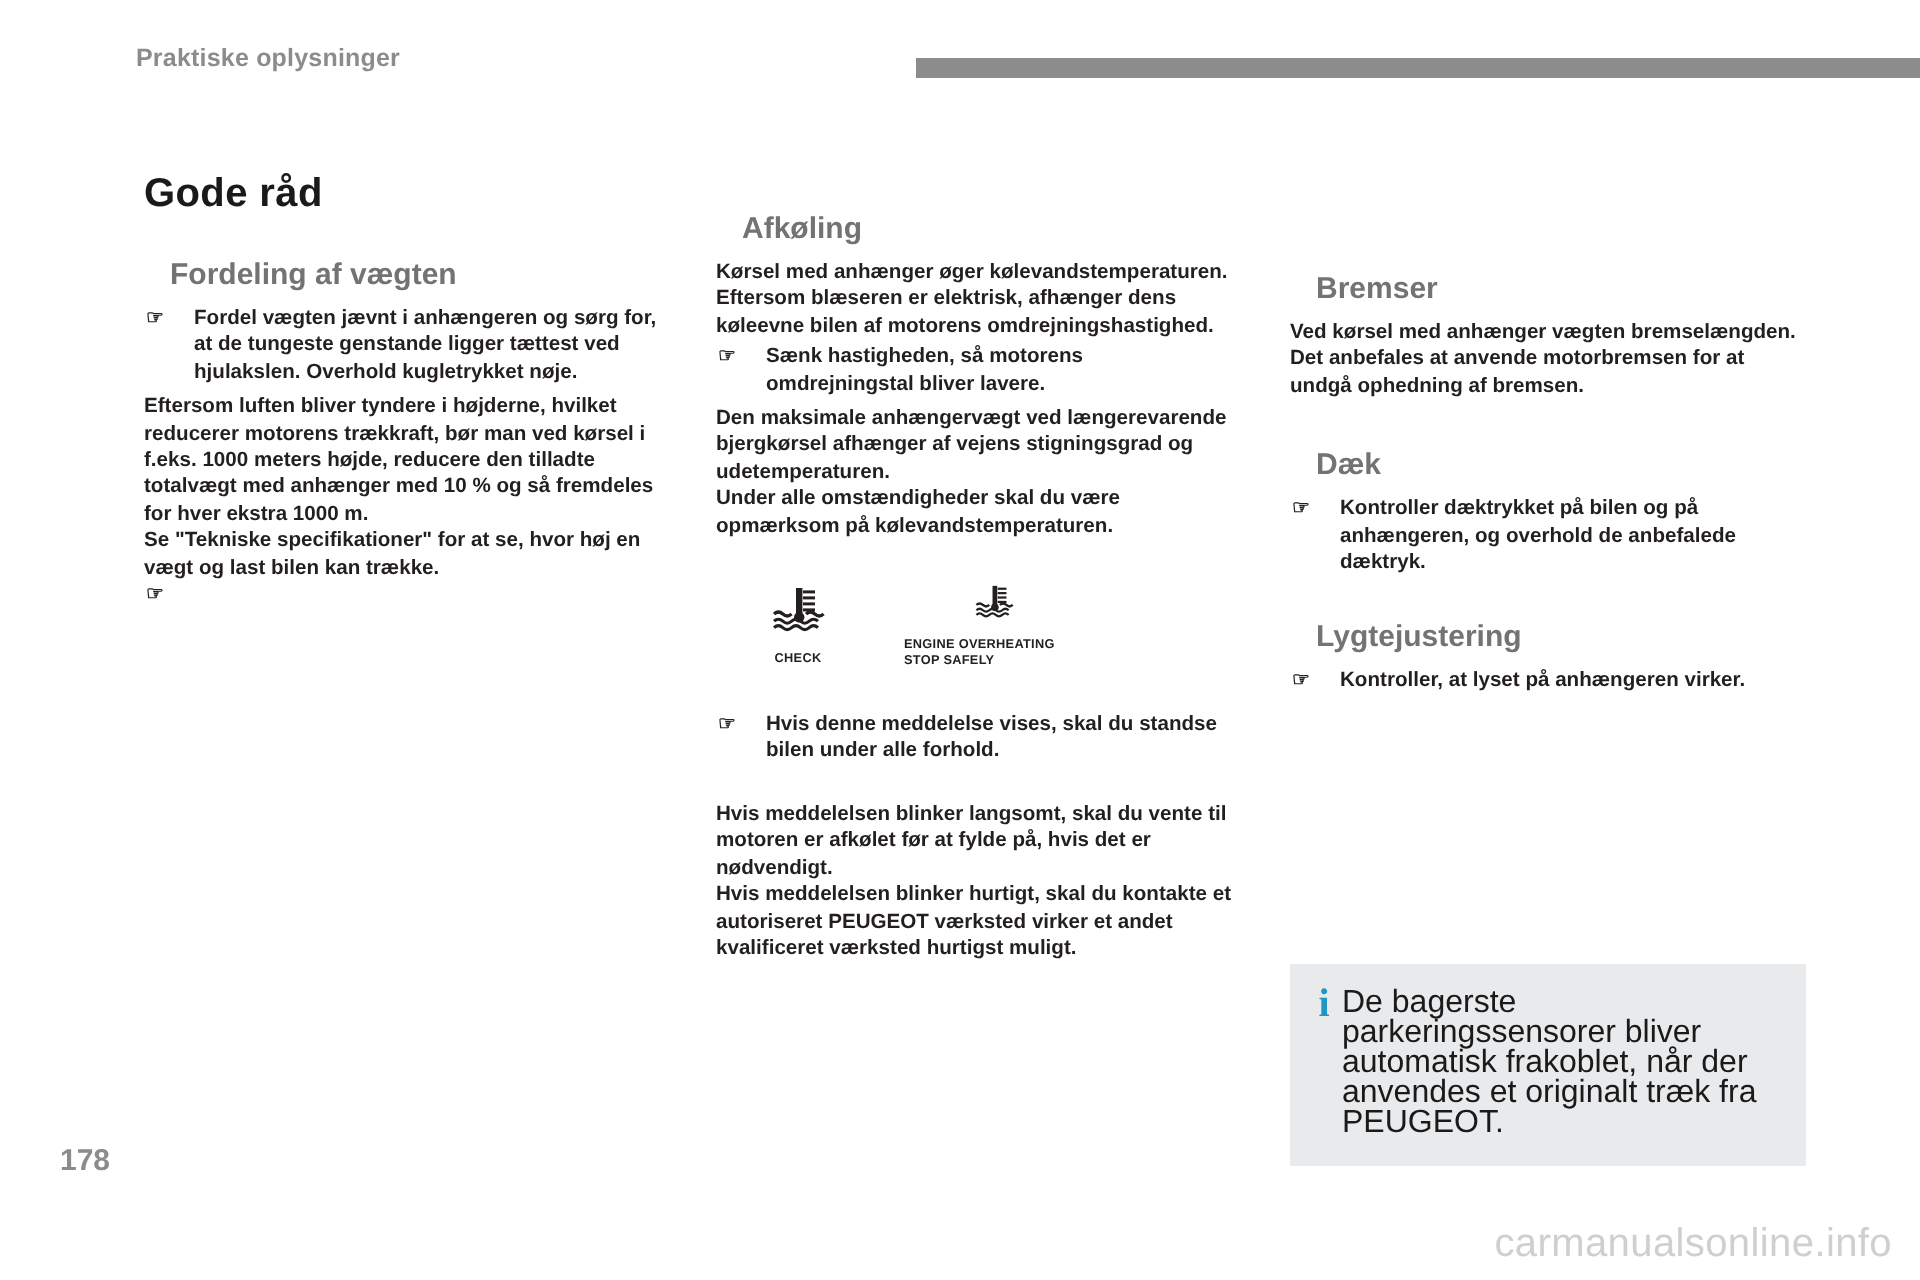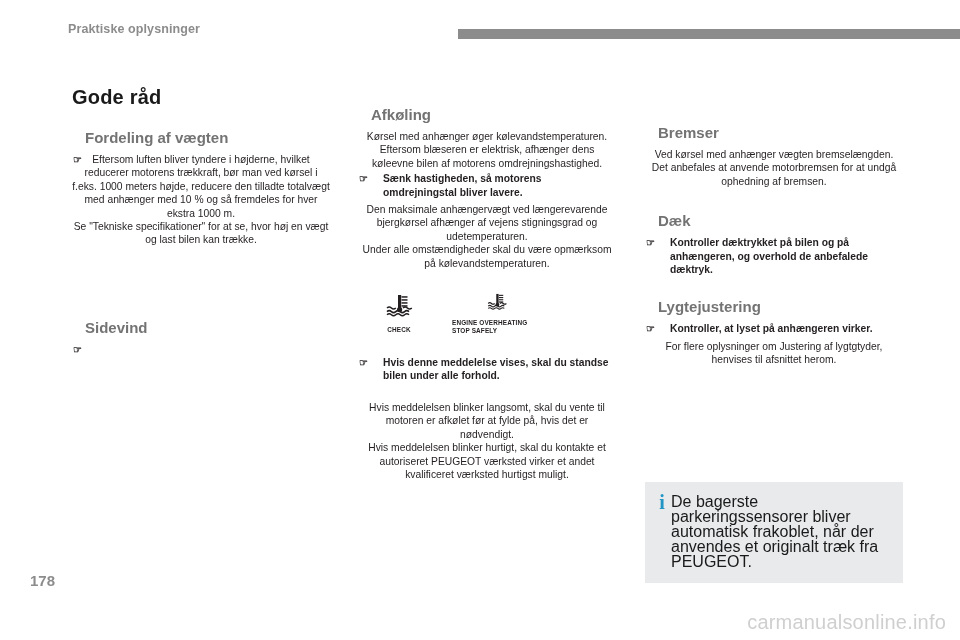--- a/index.html
+++ b/index.html
@@ -74,23 +74,22 @@
     color: #737373;
     padding-left: 13px;
   }
   h2.sec-title.top {
     margin-top: 0;
   }
   p.body {
     margin: 0;
     font-size: 10.3px;
     line-height: 13.4px;
-    font-weight: normal;
-    color: #231f20;
-    text-align: center;
+    font-weight: bold;
+    color: #231f20;
   }
   p.body + p.body { margin-top: 0; }
 
   .bullet {
     position: relative;
     padding-left: 25px;
     margin: 0 0 4px 0;
     font-size: 10.3px;
     line-height: 13.4px;
     font-weight: bold;
@@ -200,26 +199,26 @@
 
 <div class="content">
 
   <div class="col col-1">
     <h1 class="doc-title">Gode råd</h1>
 
     <h2 class="sec-title">Fordeling af vægten</h2>
 
     <div class="bullet">
       <span class="glyph">☞</span>
+      <span>Fordel vægten jævnt i anhængeren og sørg for, at de tungeste genstande ligger tættest ved hjulakslen. Overhold kugletrykket nøje.</span>
     </div>
 
     <p class="body">Eftersom luften bliver tyndere i højderne, hvilket reducerer motorens trækkraft, bør man ved kørsel i f.eks. 1000 meters højde, reducere den tilladte totalvægt med anhænger med 10 % og så fremdeles for hver ekstra 1000 m.</p>
     <p class="body">Se "Tekniske specifikationer" for at se, hvor høj en vægt og last bilen kan trække.</p>
 
-    <h2 class="sec-title" style="margin-top:72px;">Sidevind</h2>
 
     <div class="bullet">
       <span class="glyph">☞</span>
     </div>
   </div>
 
   <div class="col col-2">
     <h2 class="sec-title top" style="margin-top:20px;">Afkøling</h2>
 
     <p class="body">Kørsel med anhænger øger kølevandstemperaturen.</p>
@@ -279,40 +278,39 @@
       <span>Hvis denne meddelelse vises, skal du standse bilen under alle forhold.</span>
     </div>
 
     <div class="gap-m"></div>
 
     <p class="body">Hvis meddelelsen blinker langsomt, skal du vente til motoren er afkølet før at fylde på, hvis det er nødvendigt.</p>
     <p class="body">Hvis meddelelsen blinker hurtigt, skal du kontakte et autoriseret PEUGEOT værksted virker et andet kvalificeret værksted hurtigst muligt.</p>
   </div>
 
   <div class="col col-3">
-    <h2 class="sec-title top" style="margin-top:38px;">Bremser</h2>
+    <h2 class="sec-title top" style="margin-top:50px;">Bremser</h2>
 
     <p class="body">Ved kørsel med anhænger vægten bremselængden.</p>
     <p class="body">Det anbefales at anvende motorbremsen for at undgå ophedning af bremsen.</p>
 
     <h2 class="sec-title" style="margin-top:24px;">Dæk</h2>
 
     <div class="bullet">
       <span class="glyph">☞</span>
       <span>Kontroller dæktrykket på bilen og på anhængeren, og overhold de anbefalede dæktryk.</span>
     </div>
 
     <h2 class="sec-title" style="margin-top:22px;">Lygtejustering</h2>
 
     <div class="bullet">
       <span class="glyph">☞</span>
       <span>Kontroller, at lyset på anhængeren virker.</span>
     </div>
 
-    <p class="body">For flere oplysninger om Justering af lygtgtyder, henvises til afsnittet herom.</p>
   </div>
 
   <div class="info-box">
     <div class="info-i">i</div>
     <div class="info-text">De bagerste parkeringssensorer bliver automatisk frakoblet, når der anvendes et originalt træk fra PEUGEOT.</div>
   </div>
 
 </div>
 
 <div class="page-number">178</div>

